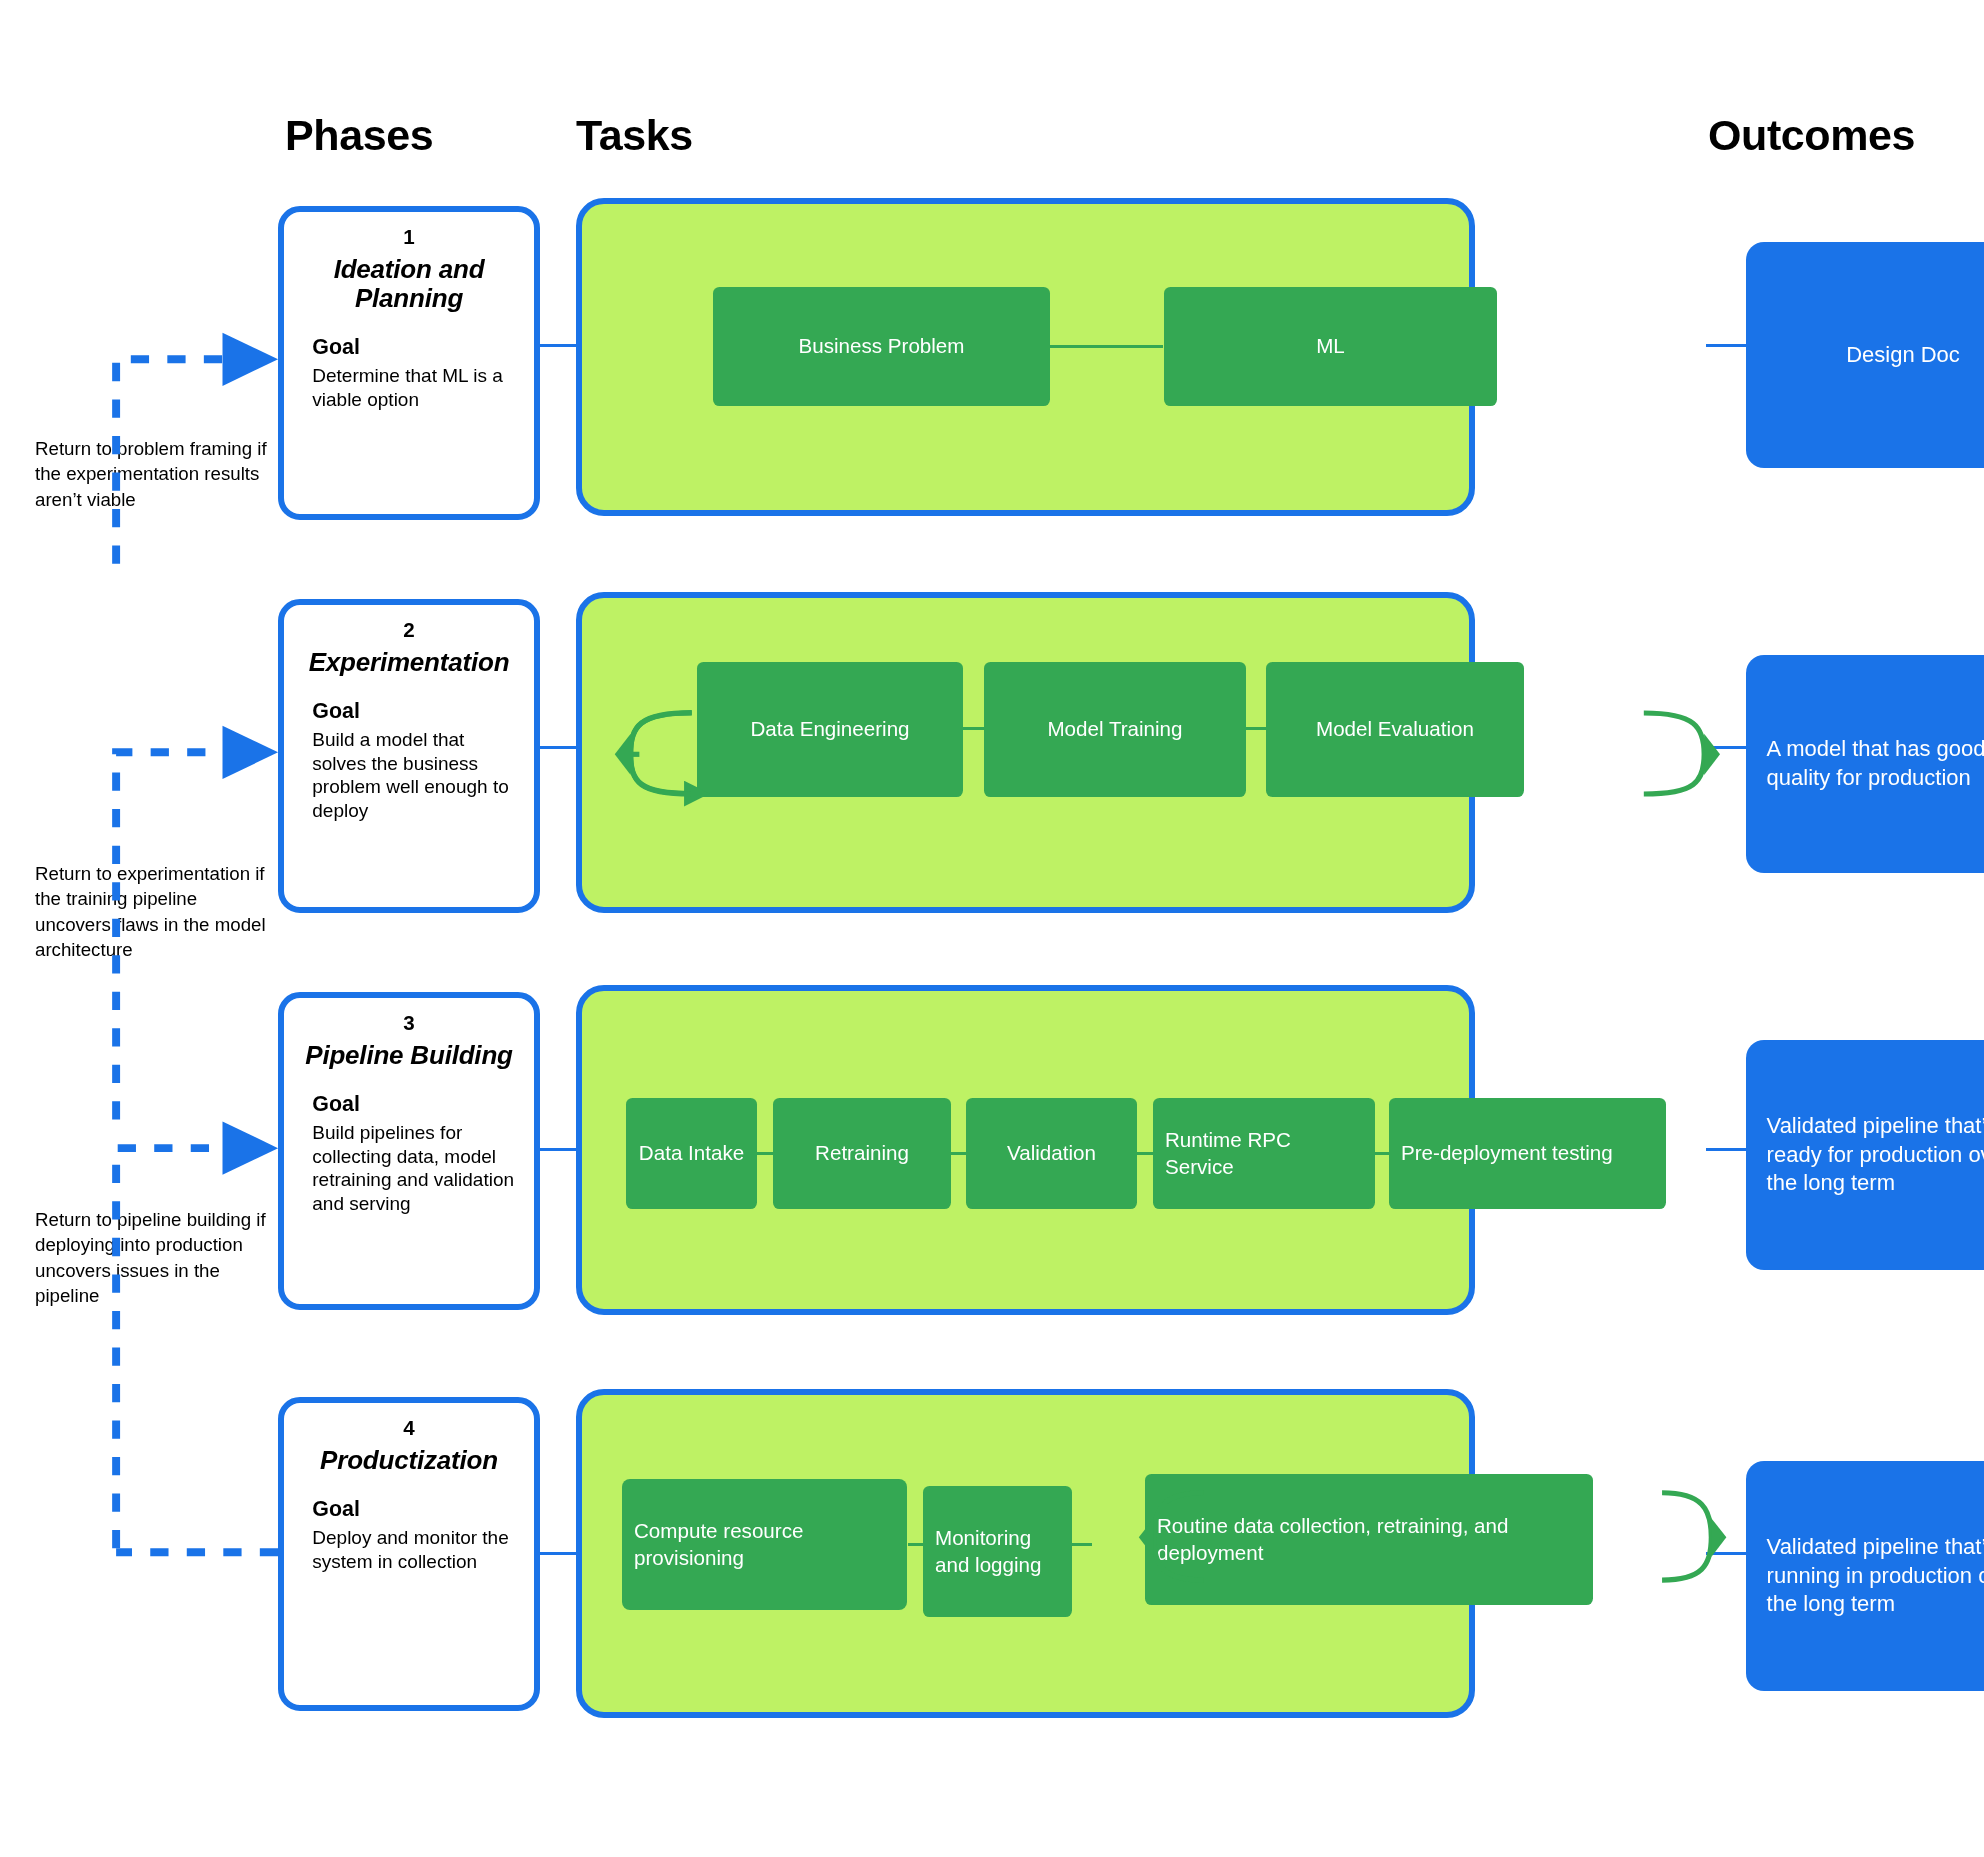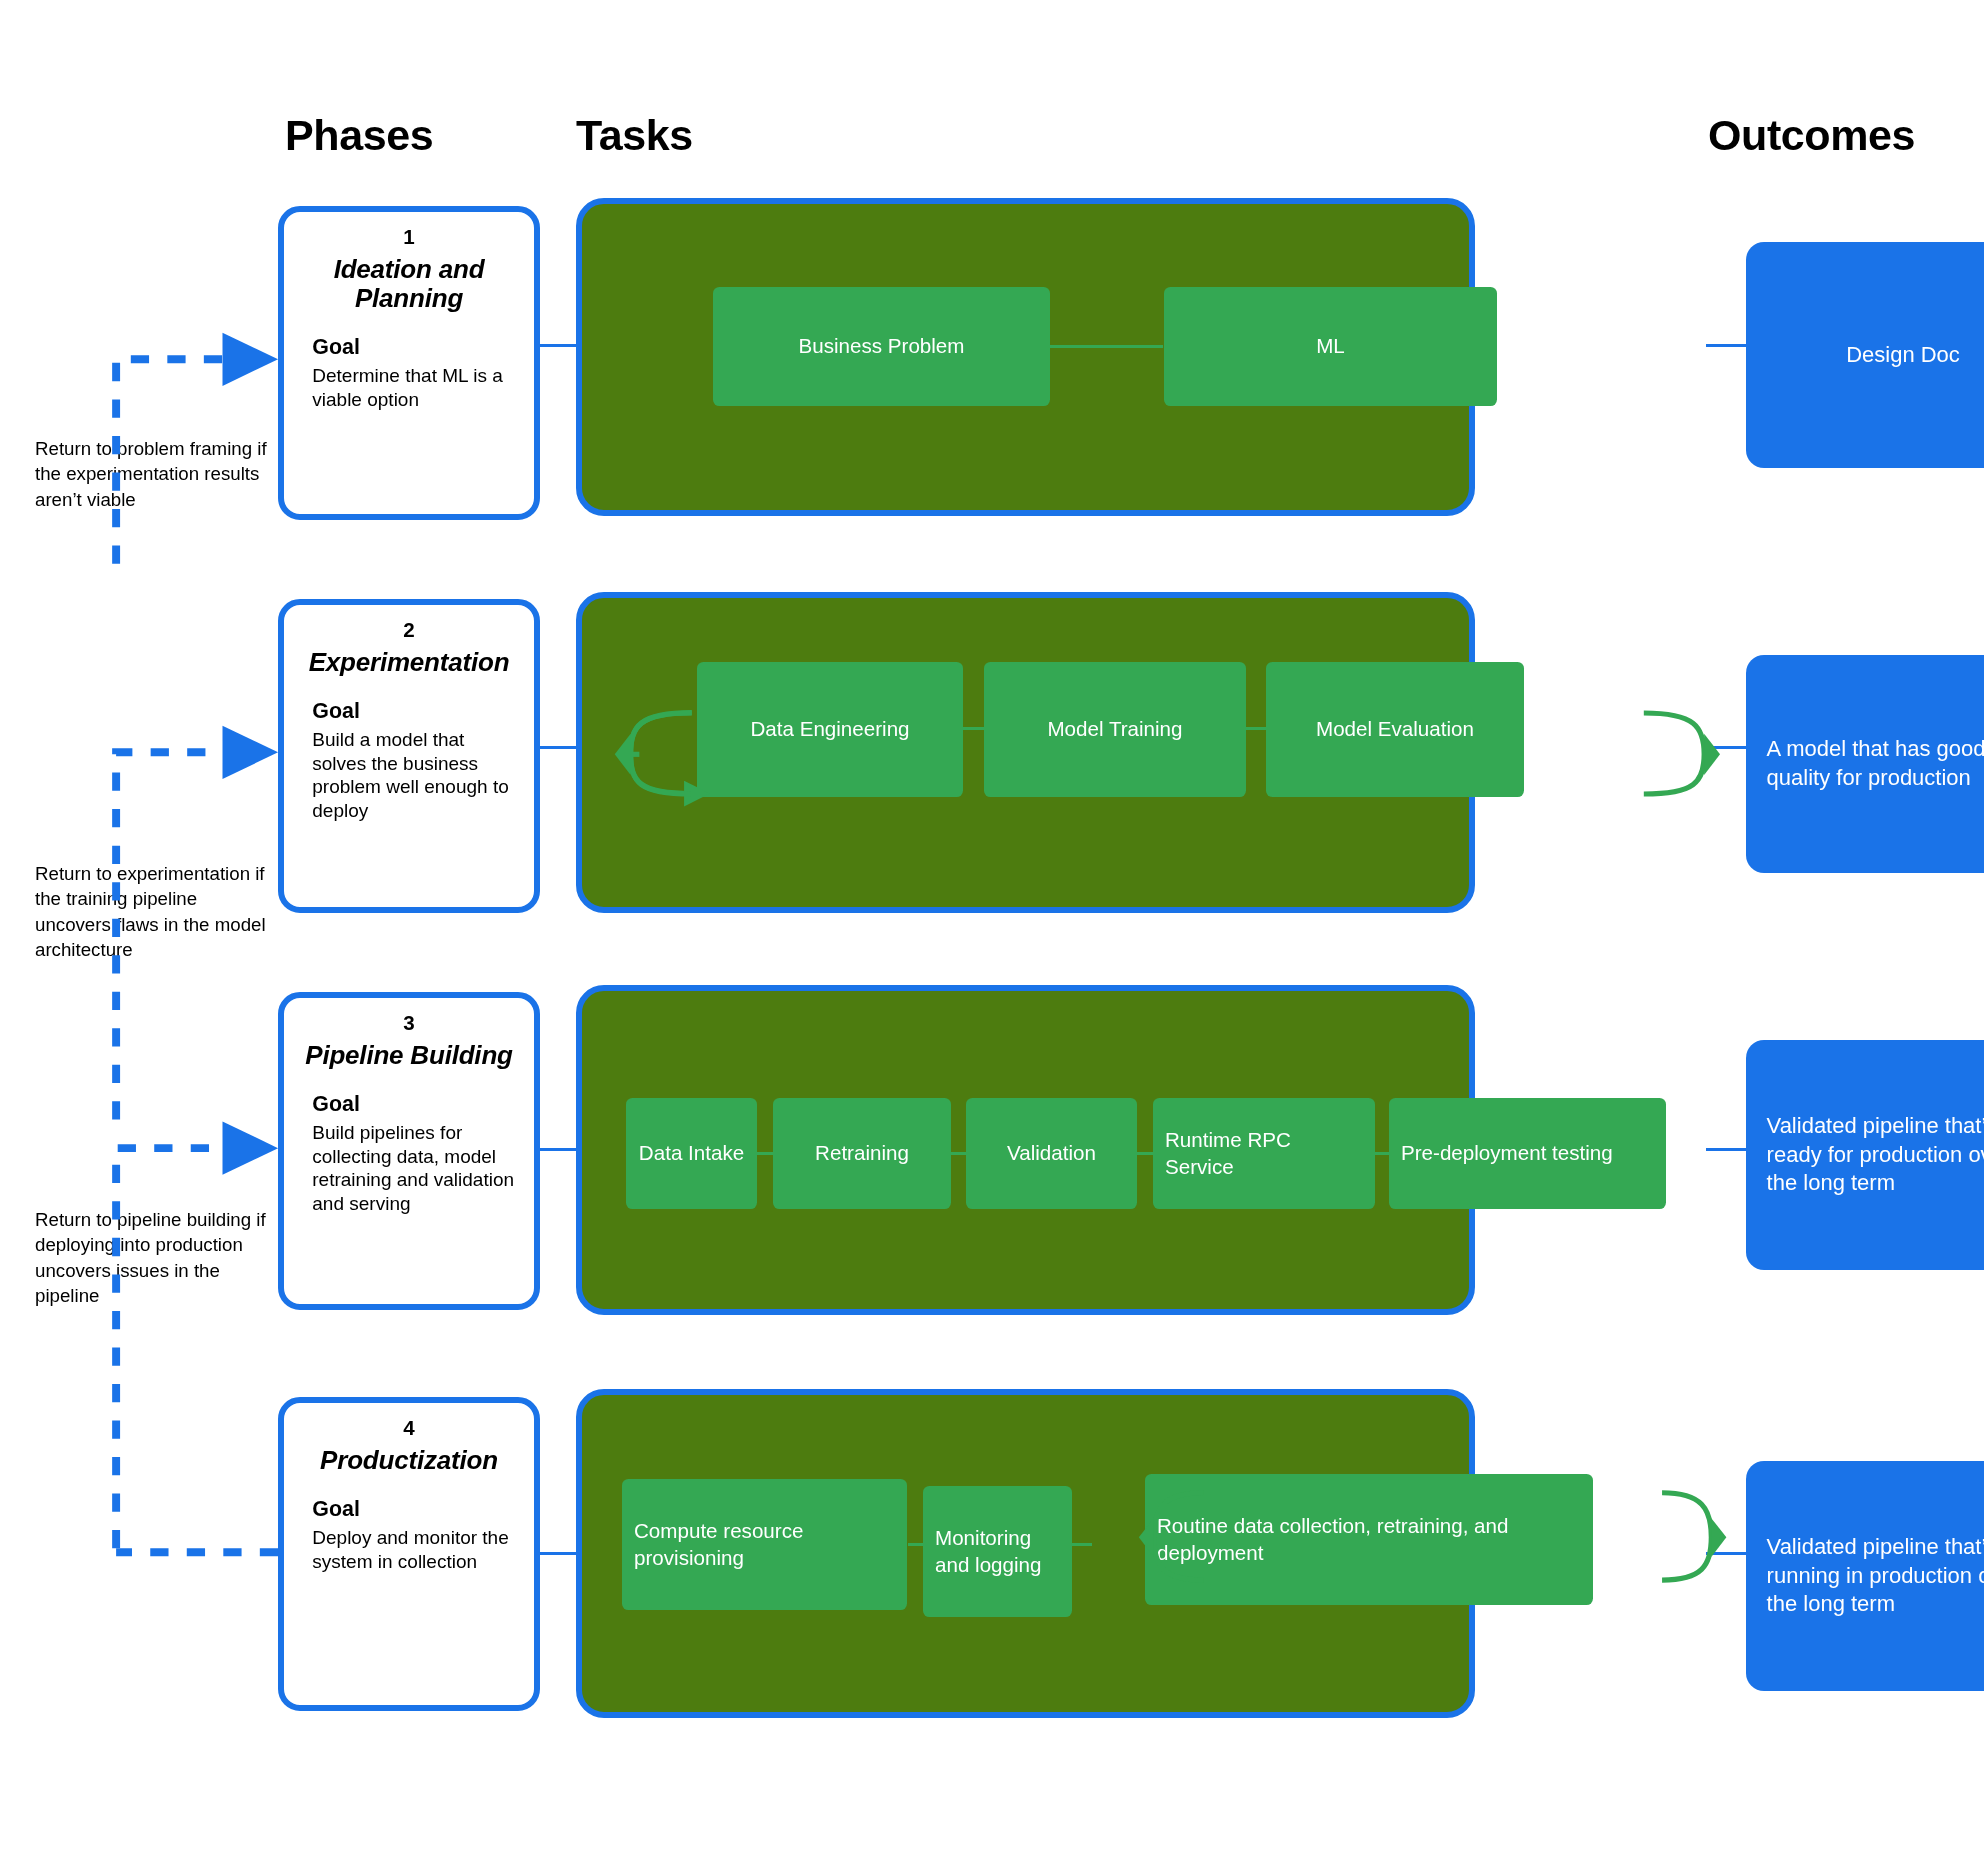--- a/index.html
+++ b/index.html
@@ -73,21 +73,21 @@
   }
 
   
   .tasks-card{
     position:absolute;
     left:576px;
     width:899px;
     box-sizing:border-box;
     border:6.7px solid #1a73e8;
     border-radius:28px;
-    background:#4d7c0f;
+    background:#bef264;
   }
 
   
   .chip{
     position:absolute;
     box-sizing:border-box;
     background:#34a853;
     border-radius:6.4px;
     color:#ffffff;
     font-size:20.6px;
@@ -224,21 +224,21 @@
   <div class="phase-card" id="phase-card-4" style="top:1397px;height:314px;">
     <div class="phase-num">4</div>
     <div class="phase-title">Productization</div>
     <div class="goal-block">
       <div class="goal-label">Goal</div>
       <div class="goal-text">Deploy and monitor the system in collection</div>
     </div>
   </div>
 
   <div class="tasks-card" id="tasks-card-4" style="top:1389px;height:329px;">
-    <div class="chip" style="left:40px;top:84px;width:285px;height:131px;">Compute  resource provisioning</div>
+    <div class="chip" style="left:40px;top:84px;width:285px;height:131px;border-radius:8px;">Compute  resource provisioning</div>
     <div class="green-link" style="left:326px;top:148px;width:16px;"></div>
     <div class="chip" style="left:341px;top:91px;width:149px;height:131px;">Monitoring and logging</div>
     <div class="green-link" style="left:490px;top:148px;width:20px;"></div>
     <div class="chip" style="left:563px;top:79px;width:448px;height:131px;">Routine data collection, retraining, and deployment</div>
   </div>
 
   <div class="outcome" id="outcome-4" style="top:1461px;height:230px;">Validated pipeline that’s running in production over the long term</div>
 
   <div class="blue-link" style="left:540px;top:1552px;width:40px;"></div>
   <div class="blue-link" style="left:1706px;top:1552px;width:43px;"></div>

